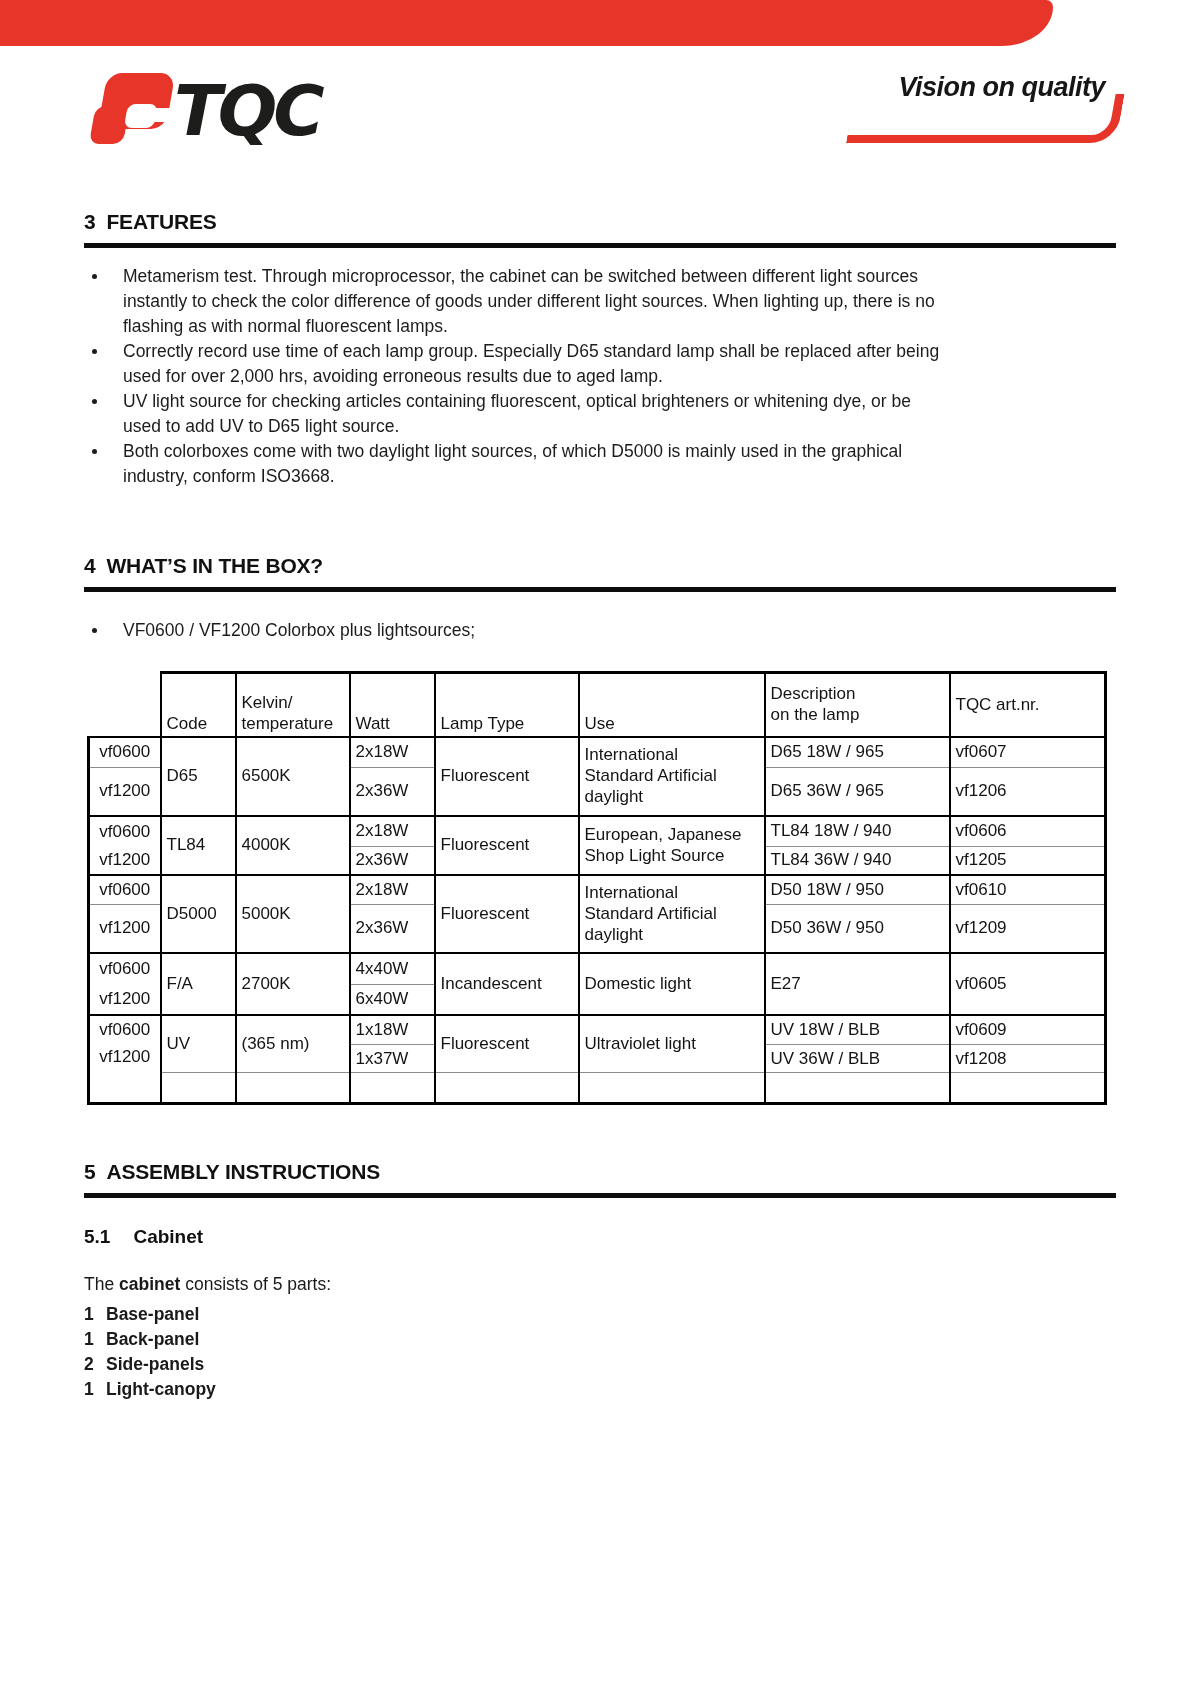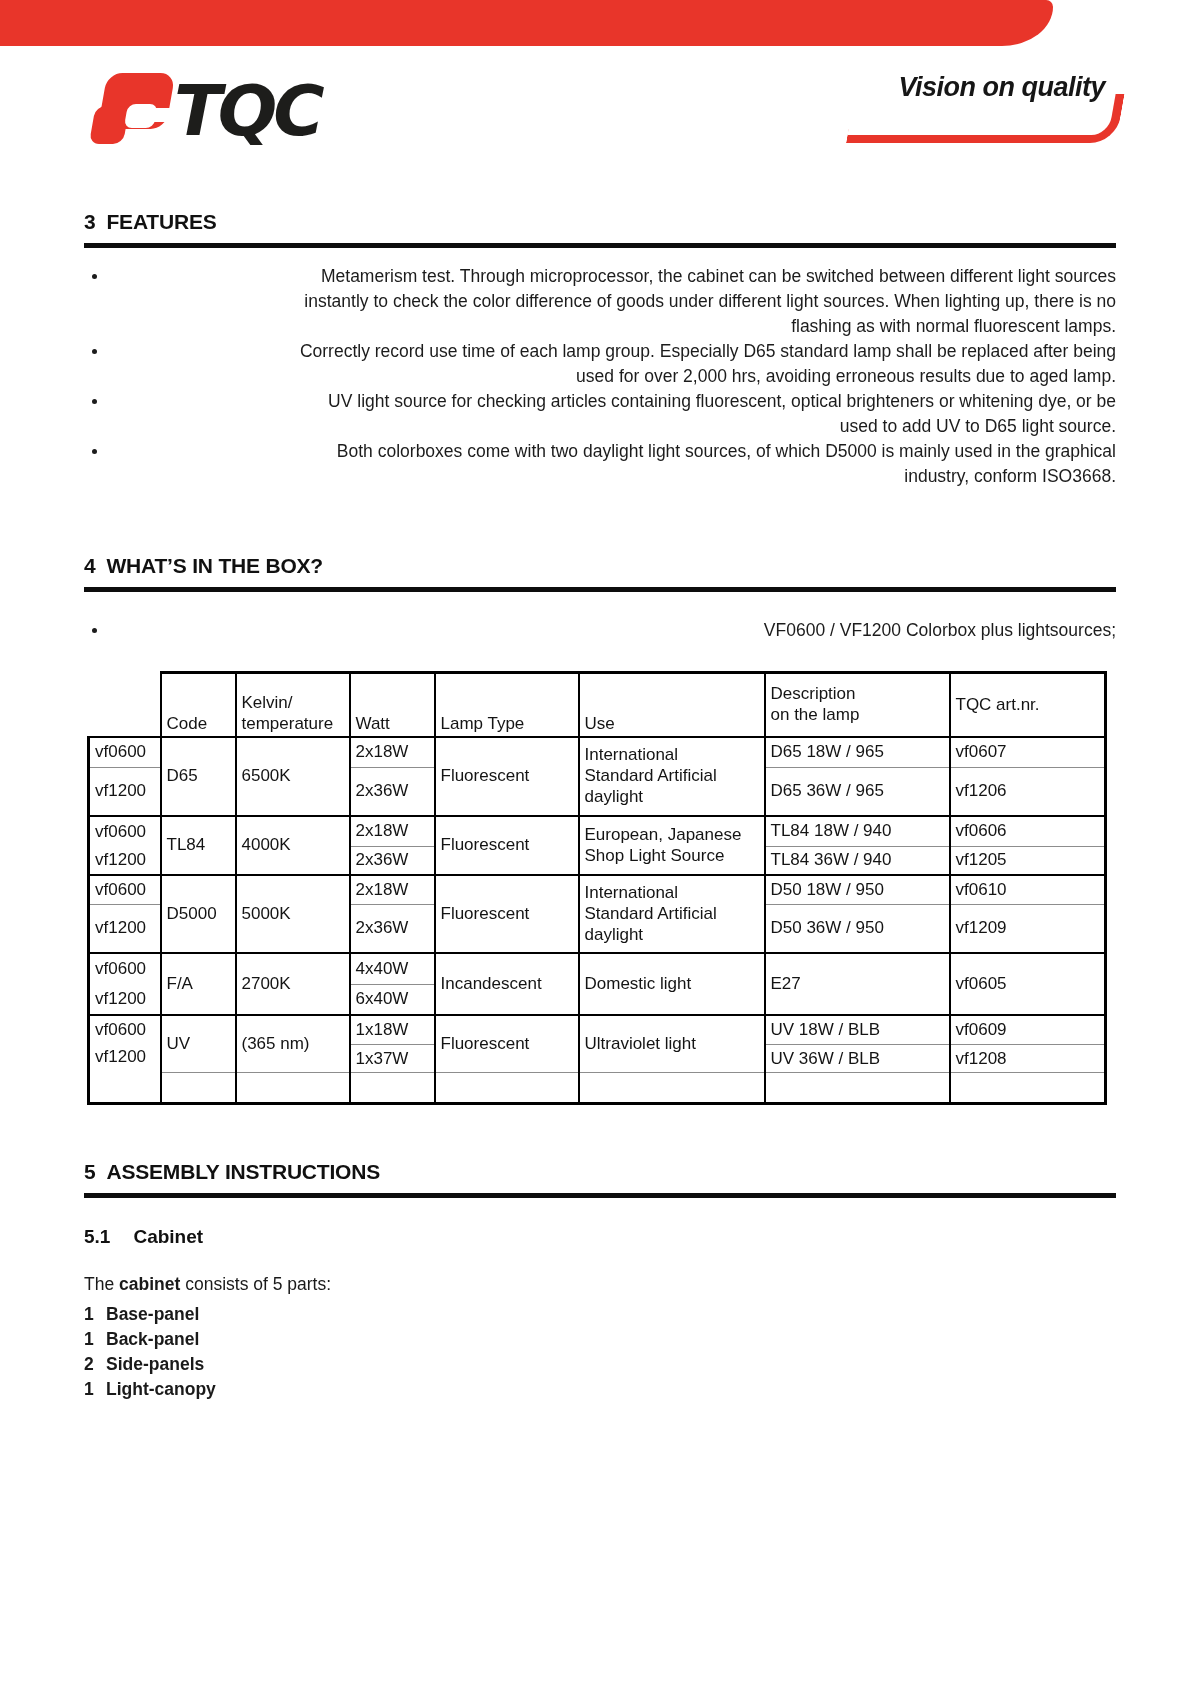--- a/index.html
+++ b/index.html
@@ -53,21 +53,21 @@
     font-size: 21px;
     font-weight: bold;
     color: #111111;
     letter-spacing: -0.2px;
   }
   .sec-head .num { margin-right: 11px; }
   .rule { height: 5px; background: #0d0d0d; margin-top: 9px; }
   .sub-head { font-size: 19px; font-weight: bold; color: #111111; }
   .sub-head .num { margin-right: 23px; }
 
-  ul.bullets { list-style: none; text-align: right; }
+  ul.bullets { list-style: none; }
   ul.bullets li {
     position: relative;
     padding-left: 39px;
     font-size: 17.5px;
     line-height: 25px;
     color: #1c1c1c;
   }
   ul.bullets li::before {
     content: "";
     position: absolute;
@@ -105,21 +105,21 @@
   }
   table.lamps th {
     border-top: 3px solid #000;
     border-bottom: 2px solid #000;
     vertical-align: bottom;
   }
   table.lamps th.vmid { vertical-align: middle; }
   table.lamps tr.gs td { border-top: 2px solid #000; }
   table.lamps td.sp { border-top: 1px solid #8d8d8d; }
   table.lamps td.nb { border-top: none; }
-  table.lamps td.col-first { border-left: 3px solid #000; }
+  table.lamps td.col-first { border-left: 3px solid #000; text-align: center; }
   table.lamps .col-last { border-right: 3px solid #000; }
   table.lamps td.ghost { border: none; }
   table.lamps tr.empty-row td { border-top: 1px solid #8d8d8d; border-bottom: 3px solid #000; }
   table.lamps td.ob { border-bottom: 3px solid #000; }
 
   
   .footer {
     position: absolute;
     left: 0; top: 1655px; width: 100%;
     text-align: center;

